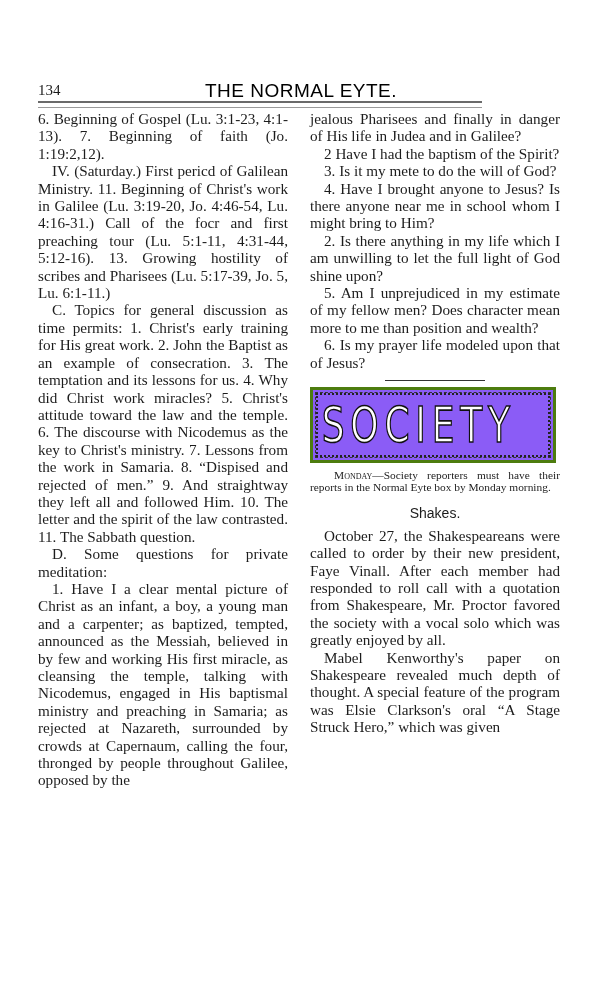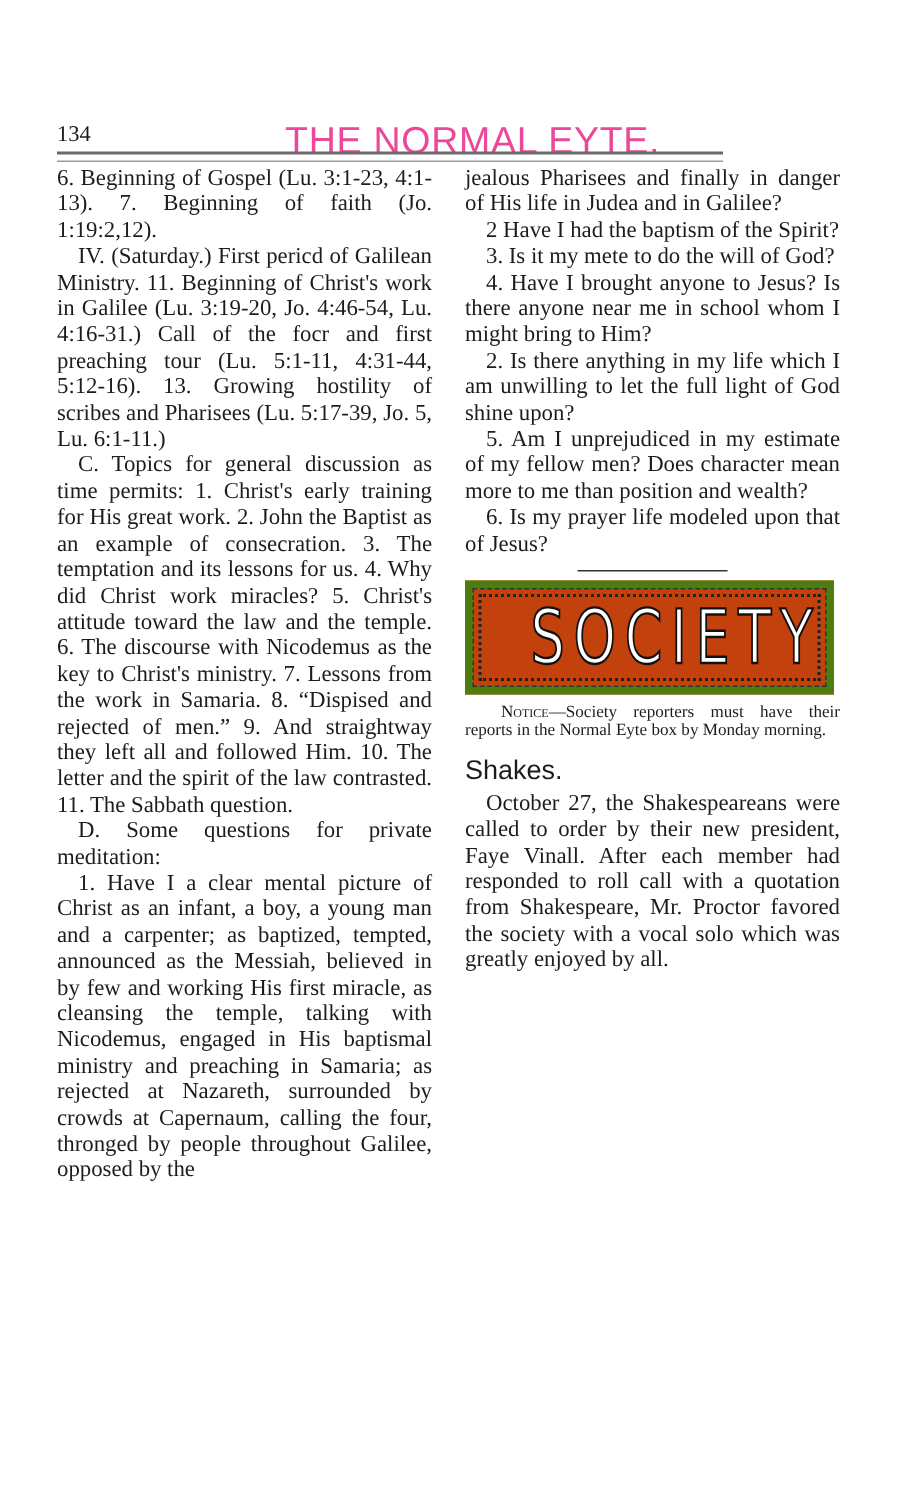--- a/index.html
+++ b/index.html
@@ -11,23 +11,23 @@
     .page { position: absolute; left: 0; top: 0; width: 608px; height: 992px; text-decoration: underline; }
 
     .header {
       position: absolute; left: 38px; top: 76px; width: 444px; height: 26px;
     }
     .page-number {
       position: absolute; left: 0; top: 6px;
       font-family: "Liberation Serif", serif; font-size: 15px;
     }
     .running-title {
-      position: absolute; left: 152px; top: 4px;
-      font-family: "Liberation Sans", sans-serif; font-size: 25px; letter-spacing: 0.5px;
-      color: #ec4899;
+      position: absolute; left: 167px; top: 4px;
+      font-family: "Liberation Sans", sans-serif; font-size: 19px; letter-spacing: 0.5px;
+      color: #000000;
     }
     .header-rule {
       position: absolute; left: 38px; top: 101px; width: 444px; height: 4px;
       border-top: 2px solid #6a6a6a; border-bottom: 1px solid #9a9a9a;
     }
 
     .column {
       position: absolute; top: 110px;
       font-family: "Liberation Serif", serif; font-size: 15.2px; line-height: 17.4px;
       text-align: justify; color: #1c1c1c;
@@ -39,46 +39,46 @@
     .para.indent { text-indent: 14px; }
     .para + .para { margin-top: 0; }
 
     .short-rule {
       width: 100px; height: 0; border-top: 1.5px solid #333;
       margin: 9px auto 6px auto;
     }
 
     .society-box {
       position: relative; width: 246px; height: 76px; margin: 0 0 0 0;
-      border: 6px solid #4d7c0f; box-sizing: border-box;
+      border: 3px solid #4d7c0f; box-sizing: border-box;
       outline: 1px dashed #333; outline-offset: -6px;
-      display: flex; align-items: center; justify-content: flex-start;
-      background: #c2410c;
+      display: flex; align-items: center; justify-content: flex-end;
+      background: #8b5cf6;
     }
     .society-box::before {
       content: ""; position: absolute; left: 3px; right: 3px; top: 3px; bottom: 3px;
       border: 2px dotted #222;
     }
     .society-title {
       font-family: "DejaVu Sans", sans-serif; font-size: 50px; letter-spacing: 8px;
       color: #fff; -webkit-text-stroke: 1.6px #111; font-weight: normal;
       transform: scaleX(0.72); transform-origin: center;
       line-height: 1; position: relative;
     }
 
     .notice {
       font-family: "Liberation Serif", serif; font-size: 11.4px; line-height: 11.6px;
       margin: 7px 0 0 0; text-align: justify;
     }
     .notice .notice-lead { font-variant: small-caps; }
     .notice-first { text-indent: 24px; }
 
     .section-heading {
-      font-family: "Liberation Sans", sans-serif; font-size: 18px;
-      text-align: left; margin: 12px 0 4px 0;
+      font-family: "Liberation Sans", sans-serif; font-size: 14px;
+      text-align: center; margin: 12px 0 4px 0;
     }
   </style>
 </head>
 <body>
 
 <div class="page">
 
   <div class="header">
     <span class="page-number">134</span>
     <span class="running-title">THE NORMAL EYTE.</span>
@@ -101,19 +101,20 @@
     <p class="para indent">2.  Is there anything in my life which I am unwilling to let the full light of God shine upon?</p>
     <p class="para indent">5.  Am I unprejudiced in my estimate of my fellow men?  Does character mean more to me than position and wealth?</p>
     <p class="para indent">6.  Is my prayer life modeled upon that of Jesus?</p>
 
     <div class="short-rule"></div>
 
     <div class="society-box">
       <span class="society-title">SOCIETY</span>
     </div>
 
-    <p class="notice notice-first"><span class="notice-lead">Notice</span><span>—Society reporters must have their reports in the Normal Eyte box by Monday morning.</span></p>
+    <p class="notice notice-first"><span class="notice-lead">Monday</span><span>—Society reporters must have their reports in the Normal Eyte box by Monday morning.</span></p>
 
     <div class="section-heading">Shakes.</div>
     <p class="para indent">October 27, the Shakespeareans were called to order by their new president, Faye Vinall.  After each member had responded to roll call with a quotation from Shakespeare, Mr. Proctor favored the society with a vocal solo which was greatly enjoyed by all.</p>
+    <p class="para indent">Mabel Kenworthy's paper on Shakespeare revealed much depth of thought.  A special feature of the program was Elsie Clarkson's oral “A Stage Struck Hero,” which was given</p>
   </div>
 
 </div>
 
 </body></html>

